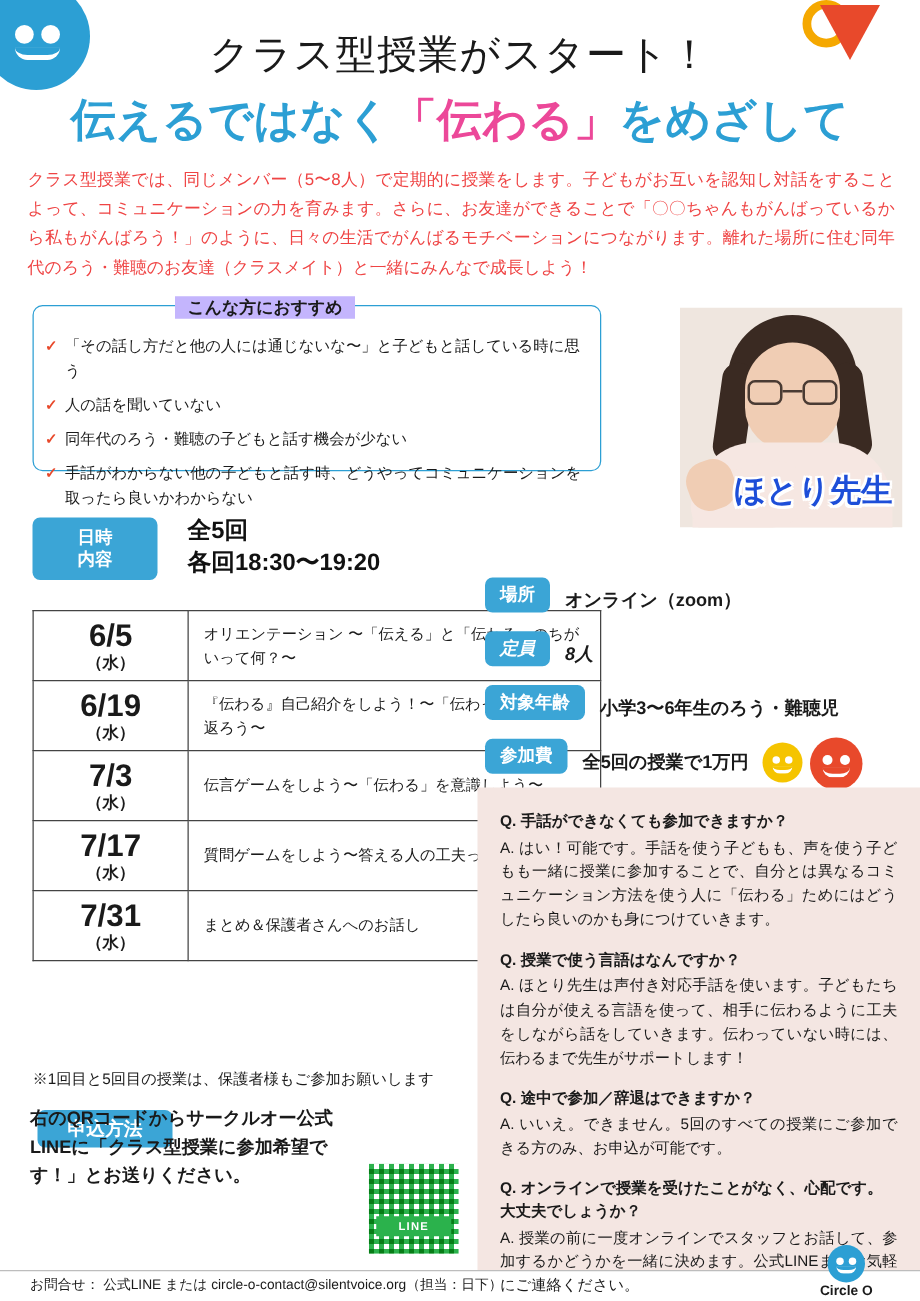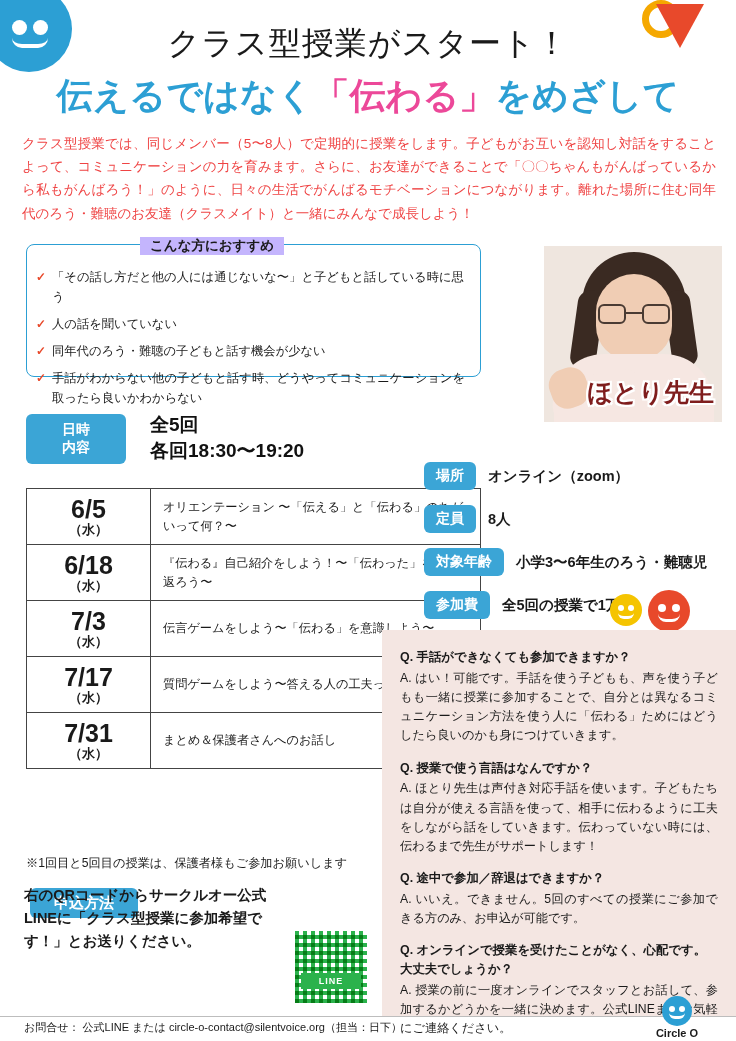--- a/index.html
+++ b/index.html
@@ -133,21 +133,21 @@
   .photo .arm {
     position: absolute; left: 8px; top: 128px; width: 96px; height: 52px;
     background: #f6e7e2; border-radius: 30px; transform: rotate(-14deg);
   }
   .photo .hand {
     position: absolute; left: 6px; top: 122px; width: 38px; height: 40px;
     background: #f0cdb4; border-radius: 16px; transform: rotate(-20deg);
   }
   .teacher-name {
     position: absolute; right: 22px; top: 376px;
-    font-size: 25px; font-weight: bold; color: #7f1d1d;
+    font-size: 25px; font-weight: bold; color: #1d4ed8;
     text-shadow: -2px -2px 0 #fff, 2px -2px 0 #fff, -2px 2px 0 #fff, 2px 2px 0 #fff,
                  0 -2px 0 #fff, 0 2px 0 #fff, -2px 0 0 #fff, 2px 0 0 #fff;
   }
 
   
   .chip {
     background: #3ba5d6; color: #fff; font-weight: bold;
     border-radius: 6px; text-align: center;
     display: flex; align-items: center; justify-content: center;
   }
@@ -196,21 +196,21 @@
       repeating-linear-gradient(90deg,#2bb24c 0 4px,#fff 4px 8px),
       repeating-linear-gradient(0deg,#2bb24c 0 4px,#fff 4px 8px);
     background-blend-mode: multiply;
     border: 3px solid #fff;
   }
   .qr .line {
     position: absolute; left: 6px; right: 6px; bottom: 14px; height: 16px;
     background: #2bb24c; color: #fff; font-size: 9px; font-weight: bold;
     display: flex; align-items: center; justify-content: center; letter-spacing: 1px;
   }
-  .info-row { position: absolute; left: 0; display: flex; align-items: center; margin-left: 36px; }
+  .info-row { position: absolute; left: 0; display: flex; align-items: flex-end; }
   .info-row .chip { height: 28px; font-size: 14px; padding: 0 12px; }
   .info-row .val {
     margin-left: 12px; font-size: 14.5px; font-weight: bold; color: #1a1a1a;
   }
 
   
   .faq {
     position: absolute; left: 382px; top: 630px; width: 354px; height: 386px;
     background: #f4e6e2;
   }
@@ -323,21 +323,21 @@
     <tbody>
         <tr>
       <td class="date">
         <span style="font-size:25px">6/5</span>
         <span>（水）</span>
       </td>
       <td class="desc">オリエンテーション 〜「伝える」と「伝わる」のちがいって何？〜</td>
     </tr>
     <tr>
       <td class="date">
-        <span style="font-size:25px">6/18</span>
+        <span style="font-size:25px">6/19</span>
         <span>（水）</span>
       </td>
       <td class="desc">『伝わる』自己紹介をしよう！〜「伝わった」を振り返ろう〜</td>
     </tr>
     <tr>
       <td class="date">
         <span style="font-size:25px">7/3</span>
         <span>（水）</span>
       </td>
       <td class="desc">伝言ゲームをしよう〜「伝わる」を意識しよう〜</td>
@@ -364,21 +364,21 @@
   <div class="chip apply-chip">申込方法</div>
   <div class="apply-text">右のQRコードからサークルオー公式LINEに「クラス型授業に参加希望です！」とお送りください。</div>
   <div class="qr">
     <div class="line">LINE</div>
   </div>
 
   <div class="info-row" style="left:388px; top:462px;">
     <div class="chip">場所</div>
     <div class="val">オンライン（zoom）</div>
   </div>
-  <div class="info-row" style="left:388px; top:505px;">
+  <div class="info-row" style="left:388px; top:505px;font-style:italic;">
     <div class="chip">定員</div>
     <div class="val">8人</div>
   </div>
   <div class="info-row" style="left:388px; top:548px;">
     <div class="chip">対象年齢</div>
     <div class="val">小学3〜6年生のろう・難聴児</div>
   </div>
   <div class="info-row" style="left:388px; top:591px;">
     <div class="chip">参加費</div>
     <div class="val">全5回の授業で1万円</div>

